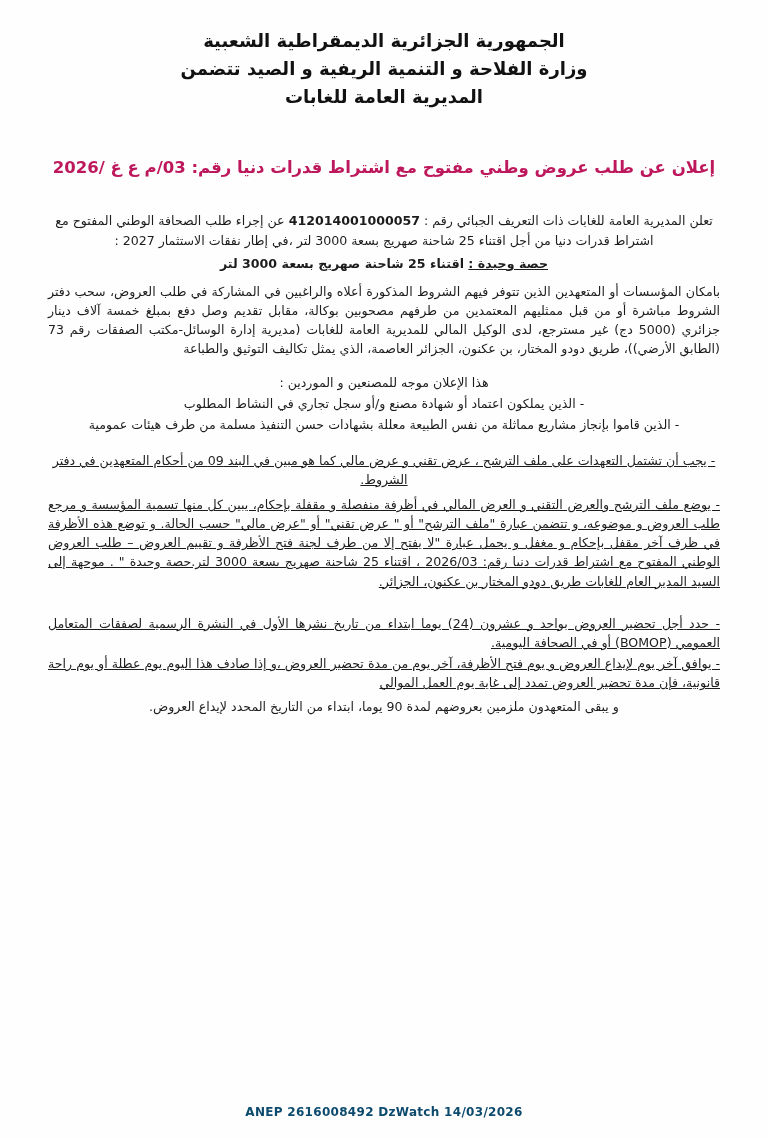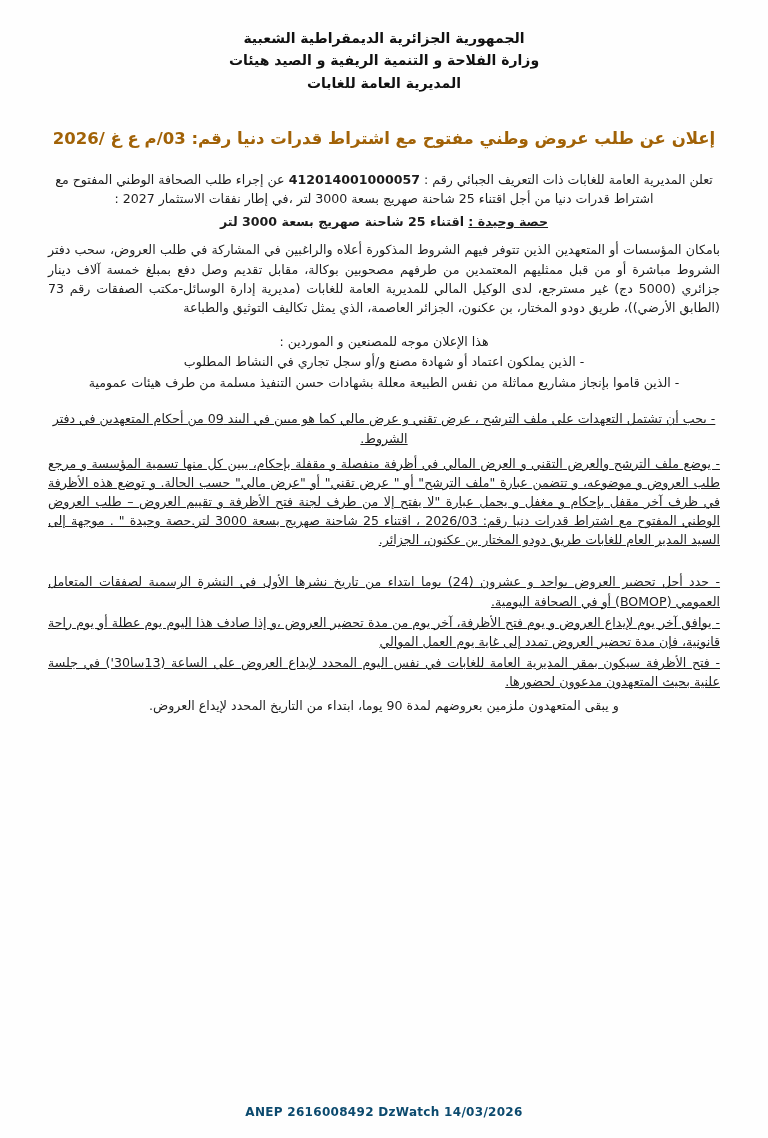--- a/index.html
+++ b/index.html
@@ -25,36 +25,36 @@
     padding: 0;
   }
 
   
   .doc-header {
     text-align: center;
     padding-top: 27px;
     line-height: 1.45;
   }
   .doc-header .hline {
-    font-size: 14px;
+    font-size: 18px;
     font-weight: bold;
     letter-spacing: 0.2px;
     color: #111111;
     margin: 0;
     padding: 1px 0;
   }
 
   
   .doc-title {
     text-align: center;
-    margin: 0;
+    margin: 12px;
     padding: 33px 40px 0 40px;
     font-size: 16.5px;
     font-weight: bold;
-    color: #a16207;
+    color: #be185d;
     line-height: 1.4;
   }
 
   
   .doc-body {
     padding: 20px 48px 0 48px;
     font-size: 12.6px;
     line-height: 1.52;
     color: #1c1c1c;
   }
@@ -117,21 +117,21 @@
     font-family: "DejaVu Sans", "Liberation Sans", sans-serif;
   }
 </style>
 </head>
 <body>
 
 <div class="page">
 
   <div class="doc-header">
     <div class="hline">الجمهورية الجزائرية الديمقراطية الشعبية</div>
-    <div class="hline">وزارة الفلاحة و التنمية الريفية و الصيد هيئات</div>
+    <div class="hline">وزارة الفلاحة و التنمية الريفية و الصيد تتضمن</div>
     <div class="hline">المديرية العامة للغابات</div>
   </div>
 
   <div class="doc-title">إعلان عن طلب عروض وطني مفتوح مع اشتراط قدرات دنيا رقم: 03/م ع غ /2026</div>
 
   <div class="doc-body">
 
     <div class="para center">
       <span>تعلن المديرية العامة للغابات ذات التعريف الجبائي رقم : </span><span class="b">412014001000057</span><span> عن إجراء طلب الصحافة الوطني المفتوح مع</span>
     </div>
@@ -165,21 +165,20 @@
 
     <ul class="list-block">
       <li>- يوضع ملف الترشح والعرض التقني و العرض المالي في أظرفة منفصلة و مقفلة بإحكام، يبين كل منها تسمية المؤسسة و مرجع طلب العروض و موضوعه، و تتضمن عبارة "ملف الترشح" أو " عرض تقني" أو "عرض مالي" حسب الحالة. و توضع هذه الأظرفة في ظرف آخر مقفل بإحكام و مغفل و يحمل عبارة "لا يفتح إلا من طرف لجنة فتح الأظرفة و تقييم العروض – طلب العروض الوطني المفتوح مع اشتراط قدرات دنيا رقم: 2026/03 ، اقتناء 25 شاحنة صهريج بسعة 3000 لتر.حصة وحيدة " . موجهة إلى السيد المدير العام للغابات طريق دودو المختار بن عكنون، الجزائر.</li>
     </ul>
 
     <div class="gap-l"></div>
 
     <ul class="list-block">
       <li>- حدد أجل تحضير العروض بواحد و عشرون (24) يوما ابتداء من تاريخ نشرها الأول في النشرة الرسمية لصفقات المتعامل العمومي (BOMOP) أو في الصحافة اليومية.</li>
       <li>- يوافق آخر يوم لإيداع العروض و يوم فتح الأظرفة، آخر يوم من مدة تحضير العروض ،و إذا صادف هذا اليوم يوم عطلة أو يوم راحة قانونية، فإن مدة تحضير العروض تمدد إلى غاية يوم العمل الموالي</li>
-      <li>- فتح الأظرفة سيكون بمقر المديرية العامة للغابات في نفس اليوم المحدد لإيداع العروض على الساعة (13سا30') في جلسة علنية بحيث المتعهدون مدعوون لحضورها.</li>
     </ul>
 
     <div class="gap-xs"></div>
 
     <div class="para center">و يبقى المتعهدون ملزمين بعروضهم لمدة 90 يوما، ابتداء من التاريخ المحدد لإيداع العروض.</div>
 
   </div>
 
   <div class="doc-footer">
     <span class="anep-ref">ANEP 2616008492 DzWatch 14/03/2026</span>

